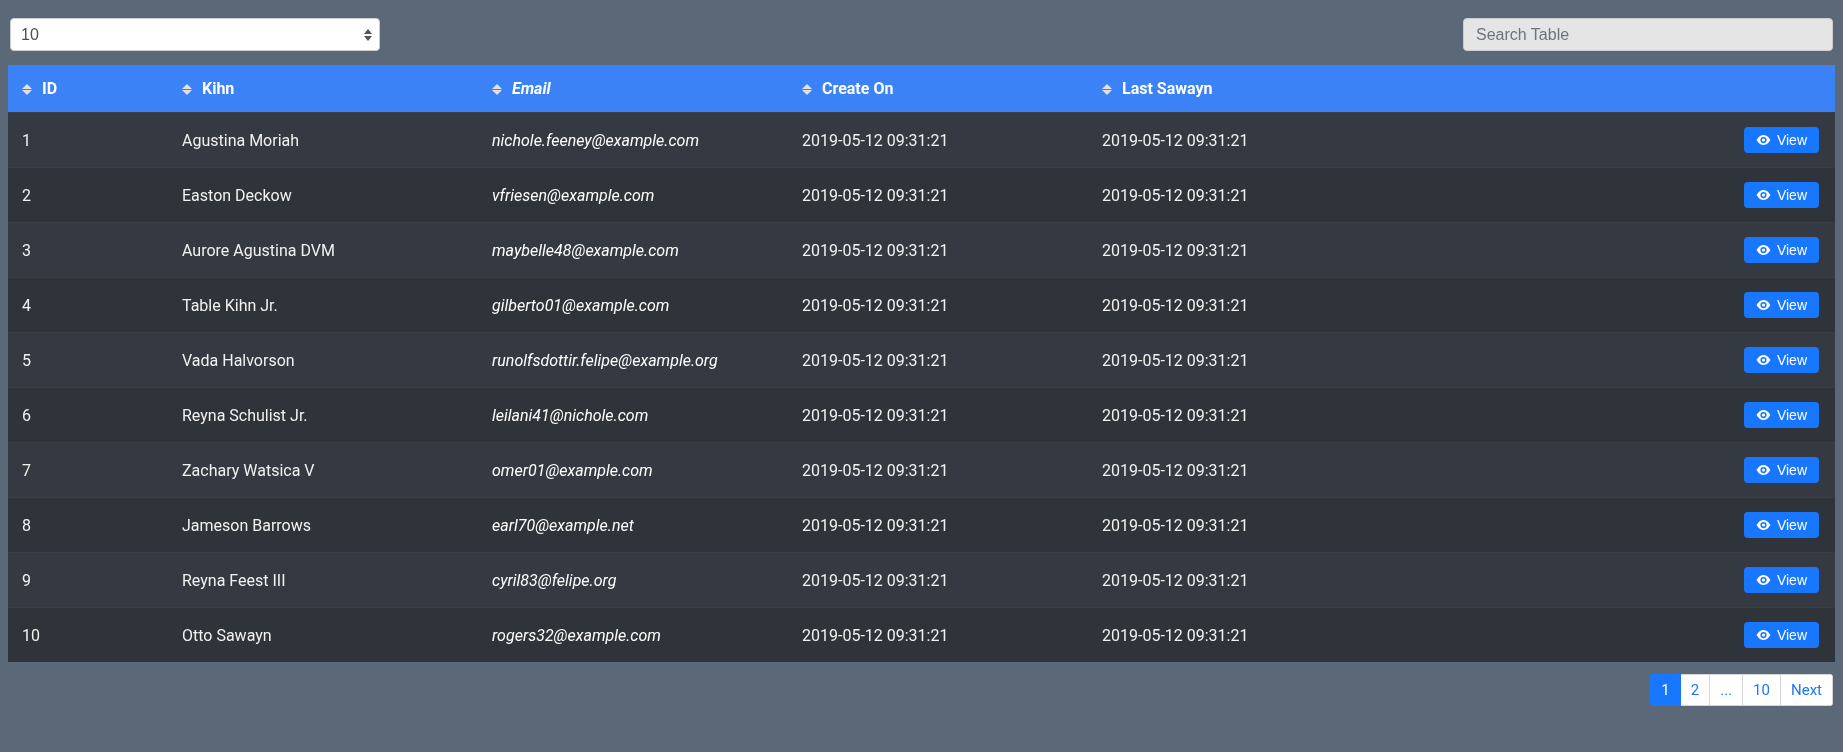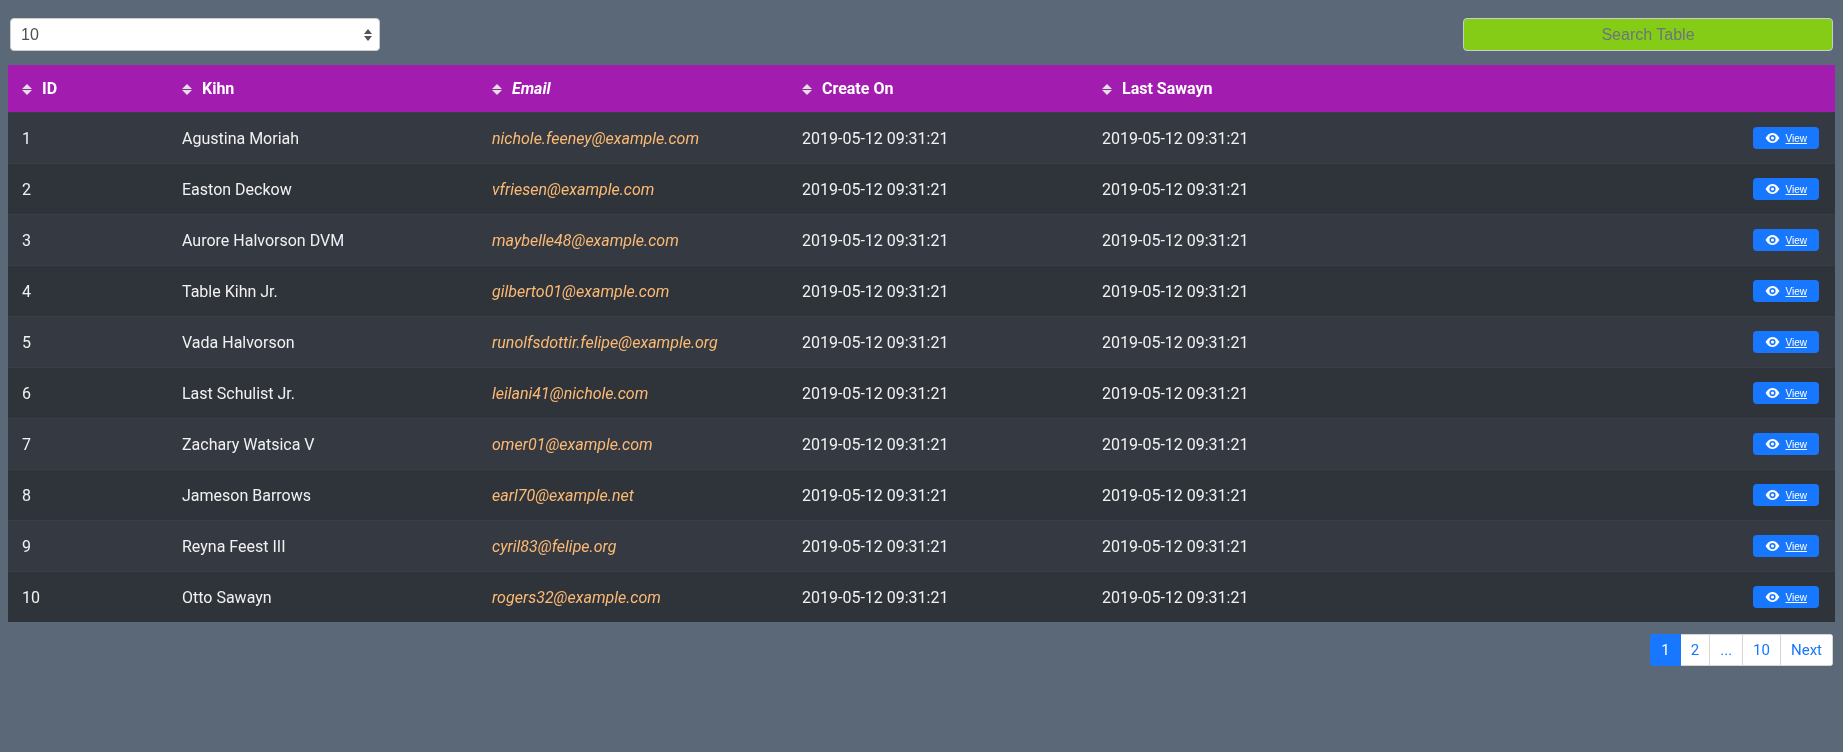--- a/index.html
+++ b/index.html
@@ -59,37 +59,36 @@
   }
   .select-arrows .down {
     width: 0; height: 0;
     border-left: 4px solid transparent;
     border-right: 4px solid transparent;
     border-top: 5px solid #555;
   }
   .search-input {
     width: 370px;
     height: 33px;
-    background: #84cc16;
+    background: #e5e5e5;
     border: 1px solid #ccc;
     border-radius: 4px;
     padding: 4px 12px;
     font-size: 16px;
     color: #495057;
-    text-align: center;
   }
   .search-input::placeholder { color: #6c757d; }
 
   table {
     width: 100%;
     border-collapse: collapse;
     background: #282c33;
   }
   thead tr {
-    background: #a21caf;
+    background: #3b82f6;
     margin-top: 26px;
   }
   thead th {
     text-align: left;
     padding: 14px 14px;
     font-weight: 700;
     color: #fff;
     font-size: 16px;
     white-space: nowrap;
   }
@@ -115,43 +114,42 @@
   tbody tr:nth-child(odd)  { background: #353a42; }
   tbody tr:nth-child(even) { background: #2f343b; }
   tbody td {
     padding: 14px 14px;
     color: #f1f1f1;
     font-size: 16px;
     vertical-align: middle;
     border-top: 1px solid #3a3f47;
   }
   tbody td a.email-link {
-    color: #fdba74;
+    color: #ffffff;
     text-decoration: none;
   }
   .col-id    { width: 160px; }
   .col-name  { width: 310px; }
   .col-email { width: 310px; font-style: italic; }
   .col-created { width: 300px; }
   .col-updated { width: 300px; }
   .col-action { width: auto; text-align: right; padding-right: 16px; }
 
   .view-btn {
     display: inline-flex;
     align-items: center;
     gap: 6px;
     background: #1877ff;
     color: #fff;
     border: none;
     border-radius: 4px;
     padding: 5px 12px;
-    font-size: 10px;
+    font-size: 14px;
     font-weight: 500;
     cursor: pointer;
-    text-decoration: underline;
   }
   .eye-icon {
     width: 15px; height: 12px; display: inline-block;
   }
 
   .pagination-row {
     display: flex;
     justify-content: flex-end;
     margin-top: 12px;
     padding-right: 2px;
@@ -264,21 +262,21 @@
         <td class="col-action"><button class="view-btn">
             <svg class="eye-icon" viewBox="0 0 24 16" fill="currentColor">
               <path d="M12 0C5 0 1 8 1 8s4 8 11 8 11-8 11-8S19 0 12 0zm0 13a5 5 0 110-10 5 5 0 010 10z"></path>
               <circle cx="12" cy="8" r="2.5"></circle>
             </svg>
             <span>View</span>
           </button></td>
       </tr>
       <tr>
         <td class="col-id">3</td>
-        <td class="col-name">Aurore Halvorson DVM</td>
+        <td class="col-name">Aurore Agustina DVM</td>
         <td class="col-email"><a href="#" class="email-link">maybelle48@example.com</a></td>
         <td class="col-created">2019-05-12 09:31:21</td>
         <td class="col-updated">2019-05-12 09:31:21</td>
         <td class="col-action"><button class="view-btn">
             <svg class="eye-icon" viewBox="0 0 24 16" fill="currentColor">
               <path d="M12 0C5 0 1 8 1 8s4 8 11 8 11-8 11-8S19 0 12 0zm0 13a5 5 0 110-10 5 5 0 010 10z"></path>
               <circle cx="12" cy="8" r="2.5"></circle>
             </svg>
             <span>View</span>
           </button></td>
@@ -306,21 +304,21 @@
         <td class="col-action"><button class="view-btn">
             <svg class="eye-icon" viewBox="0 0 24 16" fill="currentColor">
               <path d="M12 0C5 0 1 8 1 8s4 8 11 8 11-8 11-8S19 0 12 0zm0 13a5 5 0 110-10 5 5 0 010 10z"></path>
               <circle cx="12" cy="8" r="2.5"></circle>
             </svg>
             <span>View</span>
           </button></td>
       </tr>
       <tr>
         <td class="col-id">6</td>
-        <td class="col-name">Last Schulist Jr.</td>
+        <td class="col-name">Reyna Schulist Jr.</td>
         <td class="col-email"><a href="#" class="email-link">leilani41@nichole.com</a></td>
         <td class="col-created">2019-05-12 09:31:21</td>
         <td class="col-updated">2019-05-12 09:31:21</td>
         <td class="col-action"><button class="view-btn">
             <svg class="eye-icon" viewBox="0 0 24 16" fill="currentColor">
               <path d="M12 0C5 0 1 8 1 8s4 8 11 8 11-8 11-8S19 0 12 0zm0 13a5 5 0 110-10 5 5 0 010 10z"></path>
               <circle cx="12" cy="8" r="2.5"></circle>
             </svg>
             <span>View</span>
           </button></td>

